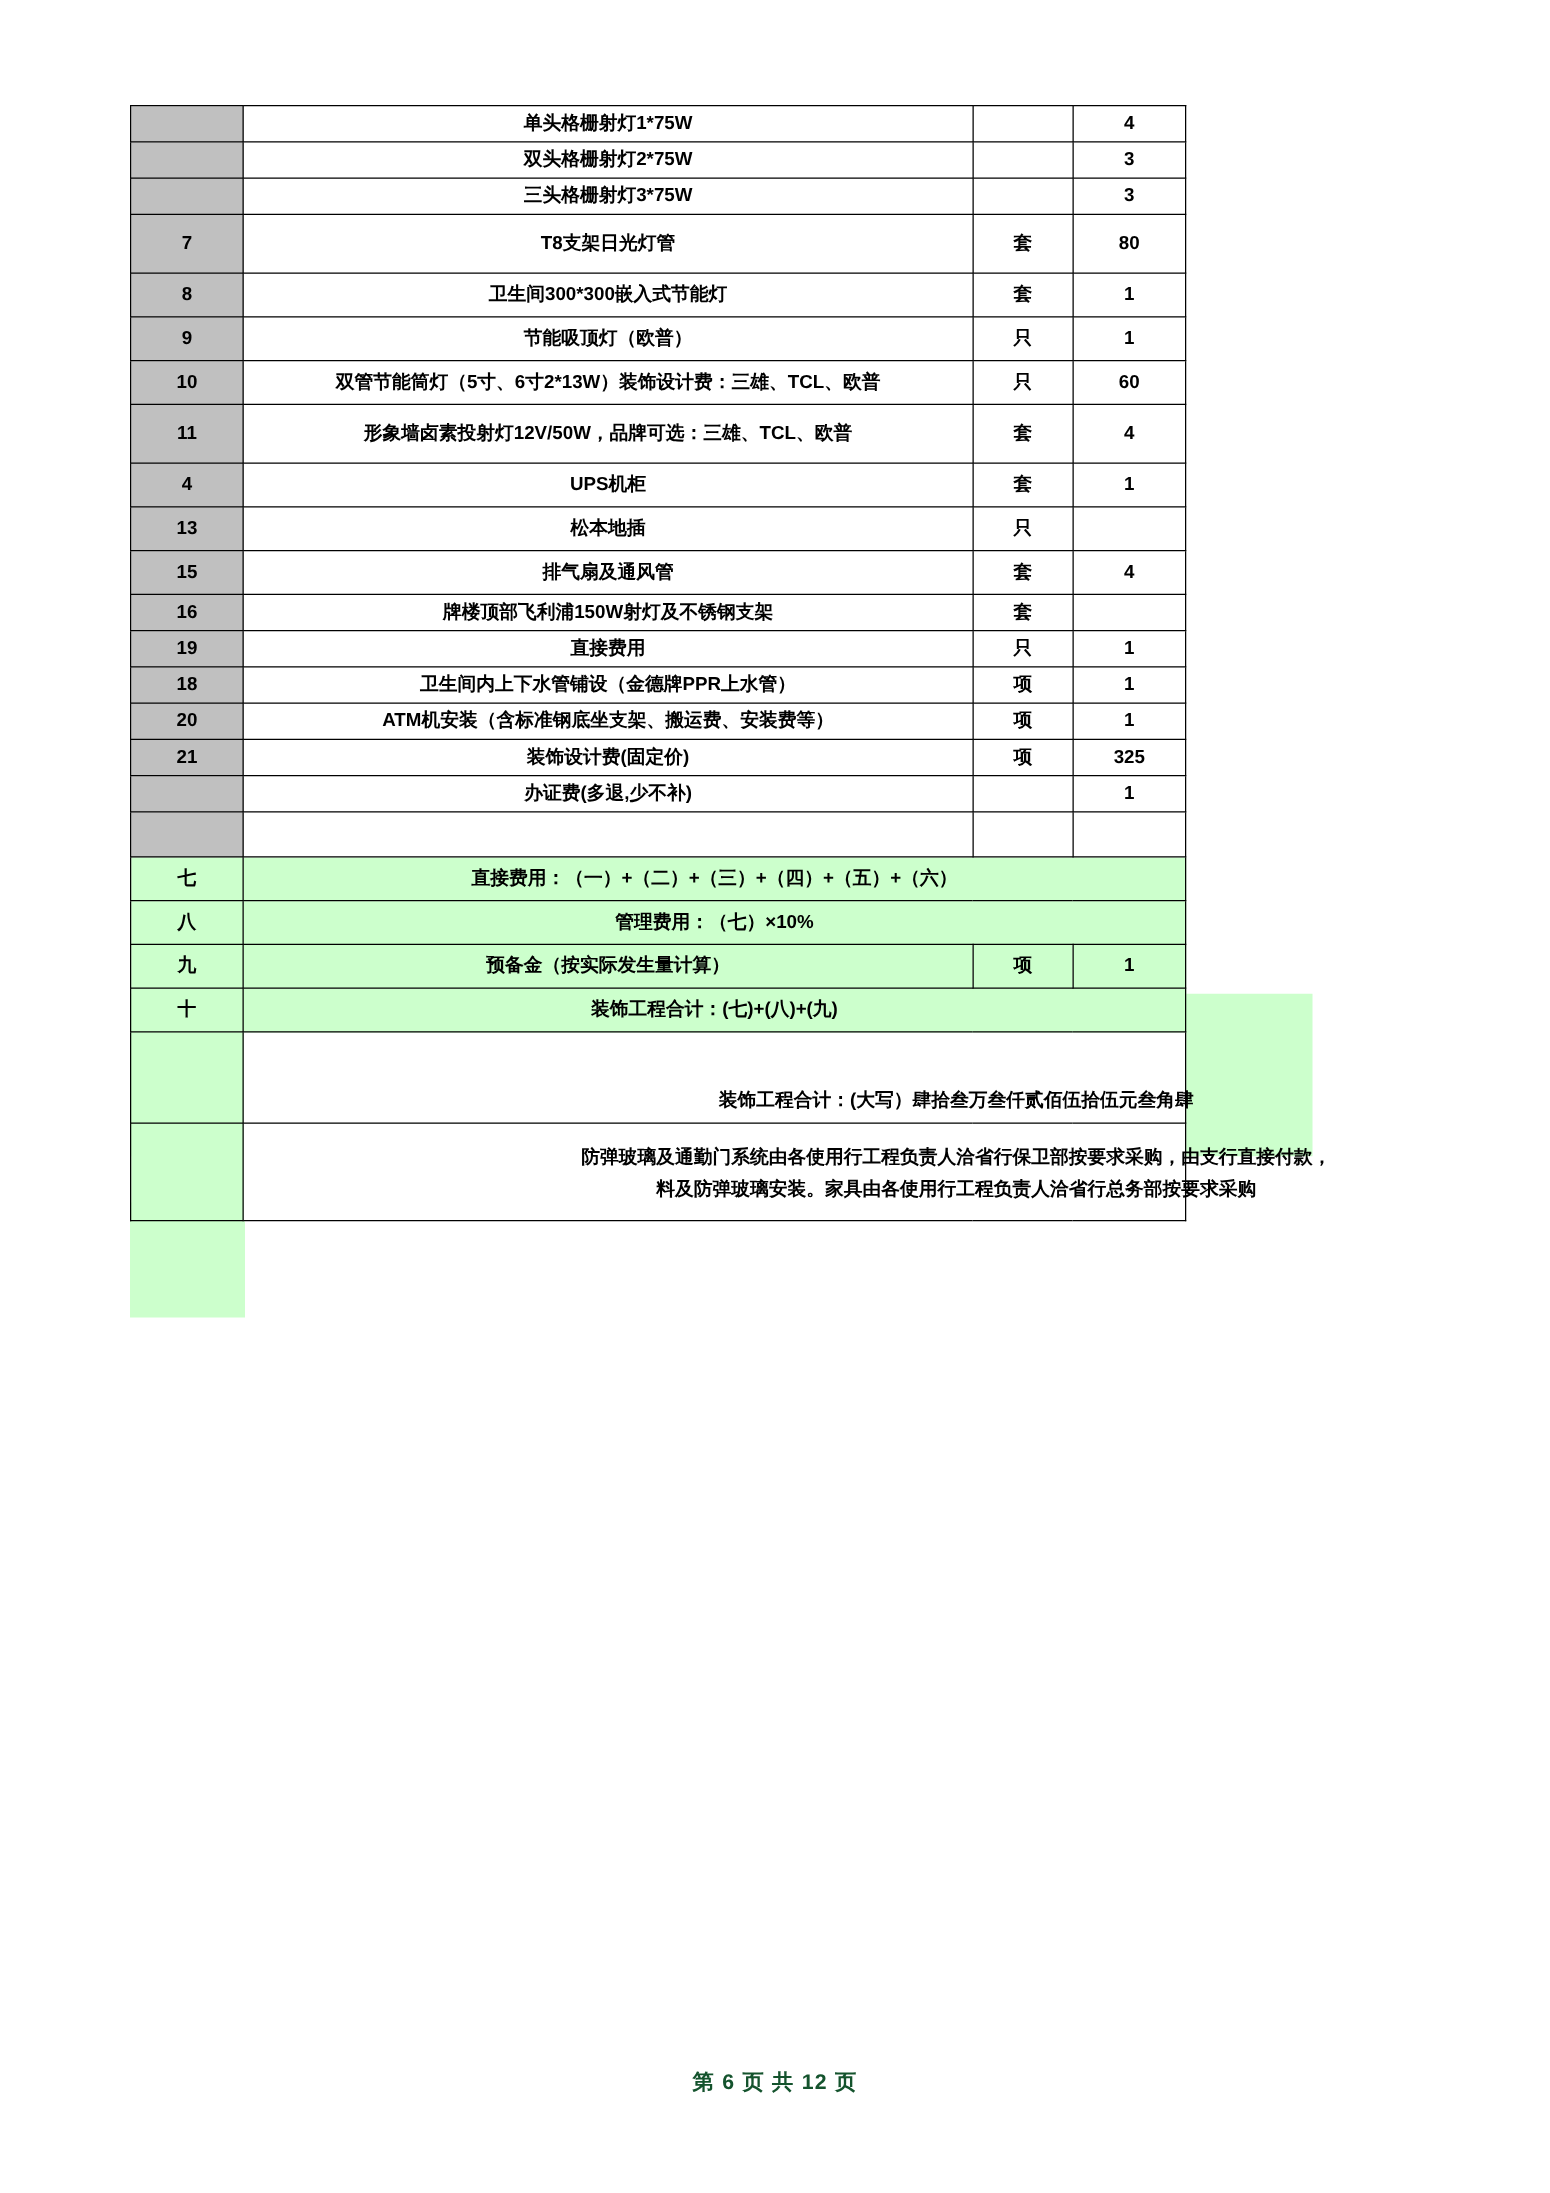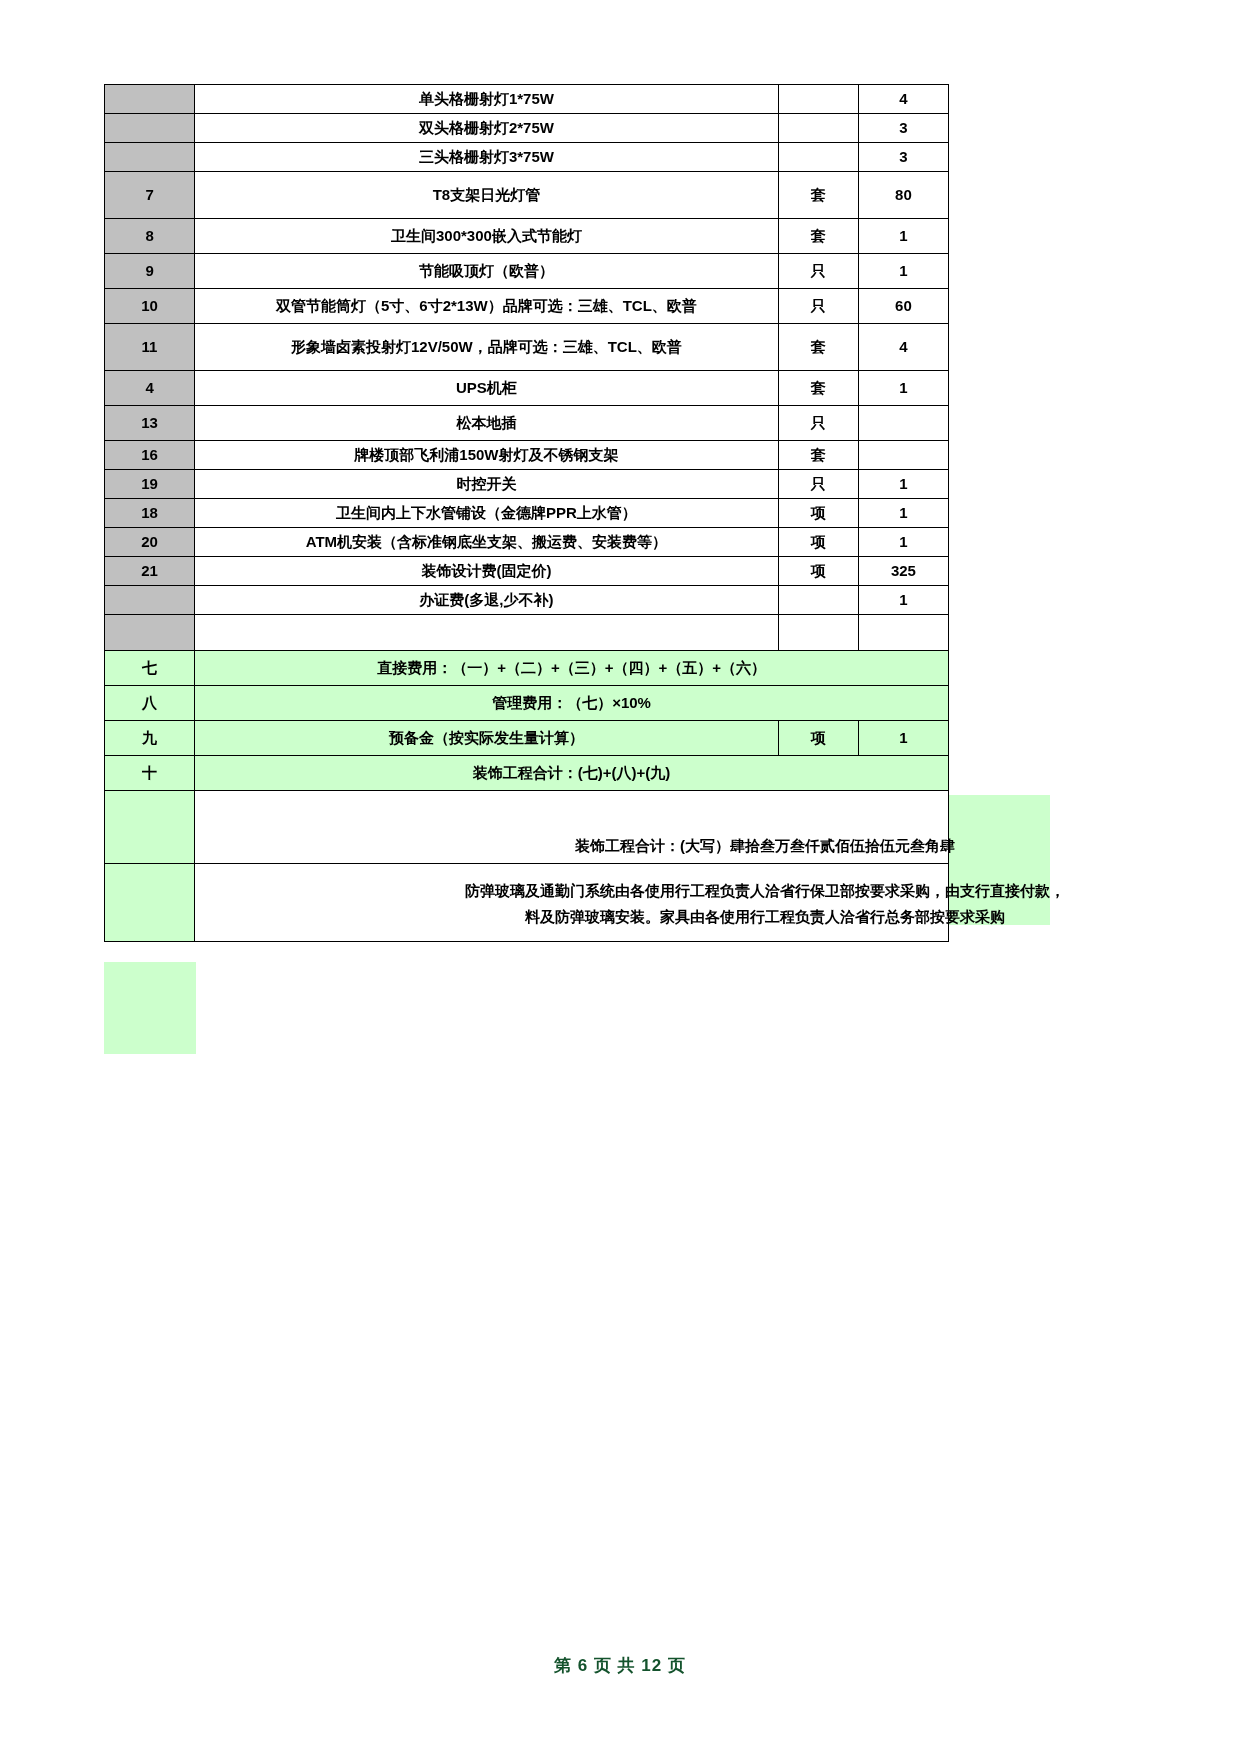--- a/index.html
+++ b/index.html
@@ -175,21 +175,21 @@
 
       <tr class="r-mid">
         <td class="gray">9</td>
         <td class="white name-cell">节能吸顶灯（欧普）</td>
         <td class="white">只</td>
         <td class="white">1</td>
       </tr>
 
       <tr class="r-mid">
         <td class="gray">10</td>
-        <td class="white name-cell">双管节能筒灯（5寸、6寸2*13W）品牌可选：三雄、TCL、欧普</td>
+        <td class="white name-cell">双管节能筒灯（5寸、6寸2*13W）装饰设计费：三雄、TCL、欧普</td>
         <td class="white">只</td>
         <td class="white">60</td>
       </tr>
 
       <tr class="r-tall">
         <td class="gray">11</td>
         <td class="white name-cell">形象墙卤素投射灯12V/50W，品牌可选：三雄、TCL、欧普</td>
         <td class="white">套</td>
         <td class="white">4</td>
       </tr>
@@ -202,31 +202,37 @@
       </tr>
 
       <tr class="r-mid">
         <td class="gray">13</td>
         <td class="white name-cell">松本地插</td>
         <td class="white">只</td>
         <td class="white"></td>
       </tr>
 
 
+      <tr class="r-mid">
+        <td class="gray">15</td>
+        <td class="white name-cell">排气扇及通风管</td>
+        <td class="white">套</td>
+        <td class="white">4</td>
+      </tr>
 
       <tr class="r-short">
         <td class="gray">16</td>
         <td class="white name-cell">牌楼顶部飞利浦150W射灯及不锈钢支架</td>
         <td class="white">套</td>
         <td class="white"></td>
       </tr>
 
       <tr class="r-short">
         <td class="gray">19</td>
-        <td class="white name-cell">时控开关</td>
+        <td class="white name-cell">直接费用</td>
         <td class="white">只</td>
         <td class="white">1</td>
       </tr>
 
       <tr class="r-short">
         <td class="gray">18</td>
         <td class="white name-cell">卫生间内上下水管铺设（金德牌PPR上水管）</td>
         <td class="white">项</td>
         <td class="white">1</td>
       </tr>

